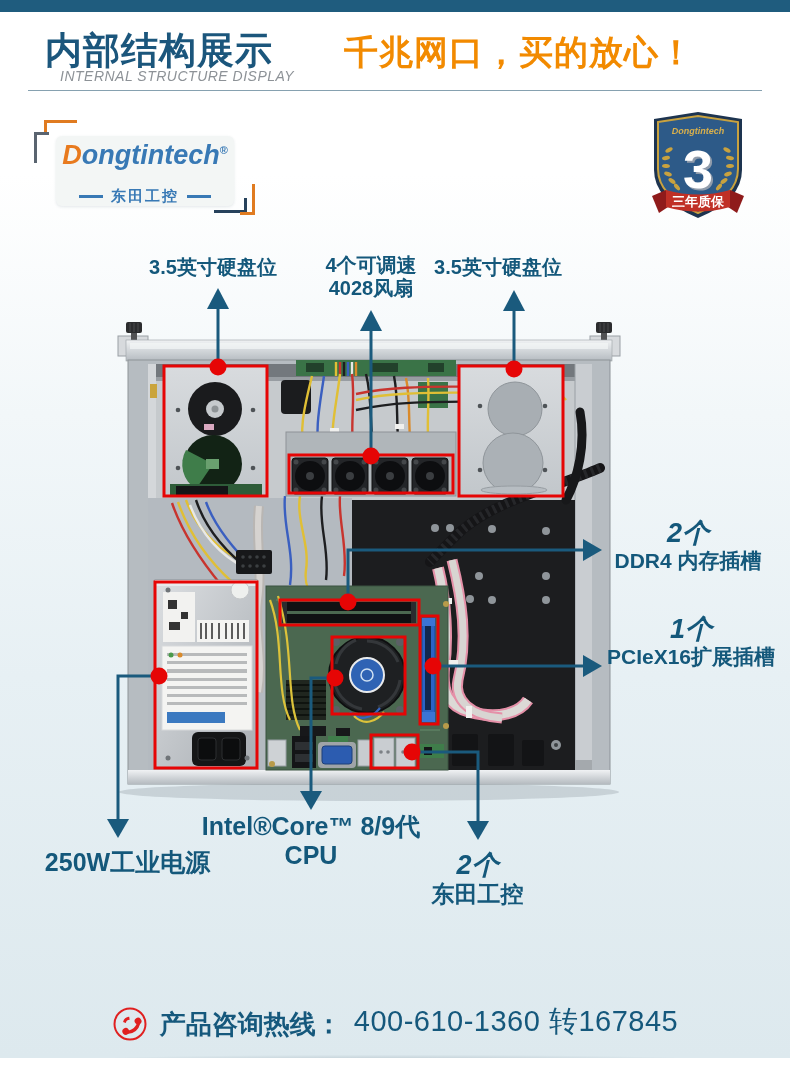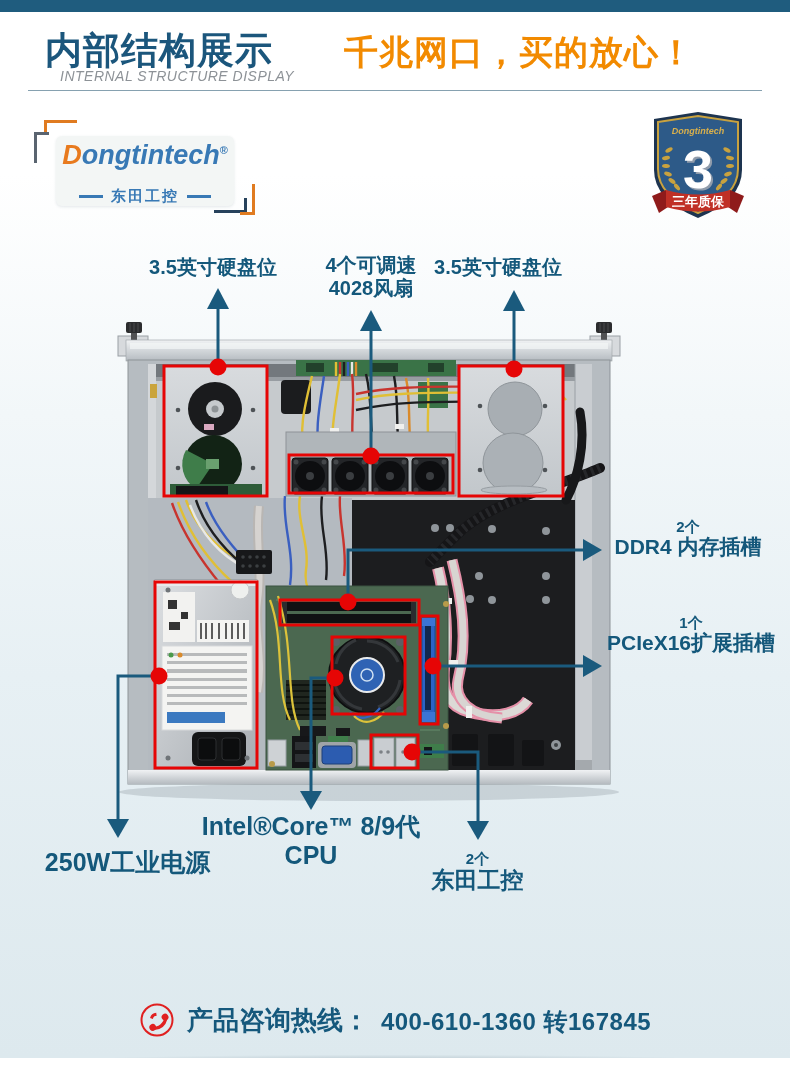--- a/index.html
+++ b/index.html
@@ -28,27 +28,27 @@
   .brk.tl-d{left:34px;top:132px;width:12px;height:28px;border-left:3px solid #5a6470;border-top:3px solid #5a6470;}
   .brk.br-d{left:214px;top:198px;width:30px;height:12px;border-right:3px solid #27425c;border-bottom:3px solid #27425c;}
   .brk.br-o{left:240px;top:184px;width:12px;height:28px;border-right:3px solid #e07b20;border-bottom:3px solid #e07b20;}
   
   .badge{position:absolute;left:648px;top:110px;width:100px;height:124px;}
   
   .callout{position:absolute;color:#14587b;font-weight:bold;text-align:center;line-height:1.15;}
   .lbl-top{font-size:20px;}
   .lbl-right{font-size:21px;}
   .lbl-bottom{font-size:25px;}
-  .count{display:block;font-size:15px;}
+  .count{display:block;font-size:27px;font-style:italic;}
   
   #art{position:absolute;left:0;top:0;width:790px;height:1089px;}
   
   .footer{position:absolute;left:0;top:1002px;width:790px;display:flex;align-items:flex-end;justify-content:center;gap:12px;}
   .hotline-label{font-size:26px;font-weight:bold;color:#15587c;}
-  .hotline-number{font-size:24px;font-weight:bold;color:#15587c;letter-spacing:.5px;}
+  .hotline-number{font-size:29px;font-weight:normal;color:#15587c;letter-spacing:.5px;}
   .bottom-white{position:absolute;left:0;top:1058px;width:790px;height:31px;background:#fff;}
   .bottom-shadow{position:absolute;left:0;top:1052px;width:790px;height:10px;
     background:radial-gradient(ellipse 60% 100% at 50% 100%,rgba(60,80,95,.28),rgba(60,80,95,0) 75%);}
 </style>
 </head>
 <body>
 
 <div id="page">
   <div class="topbar"></div>
 

